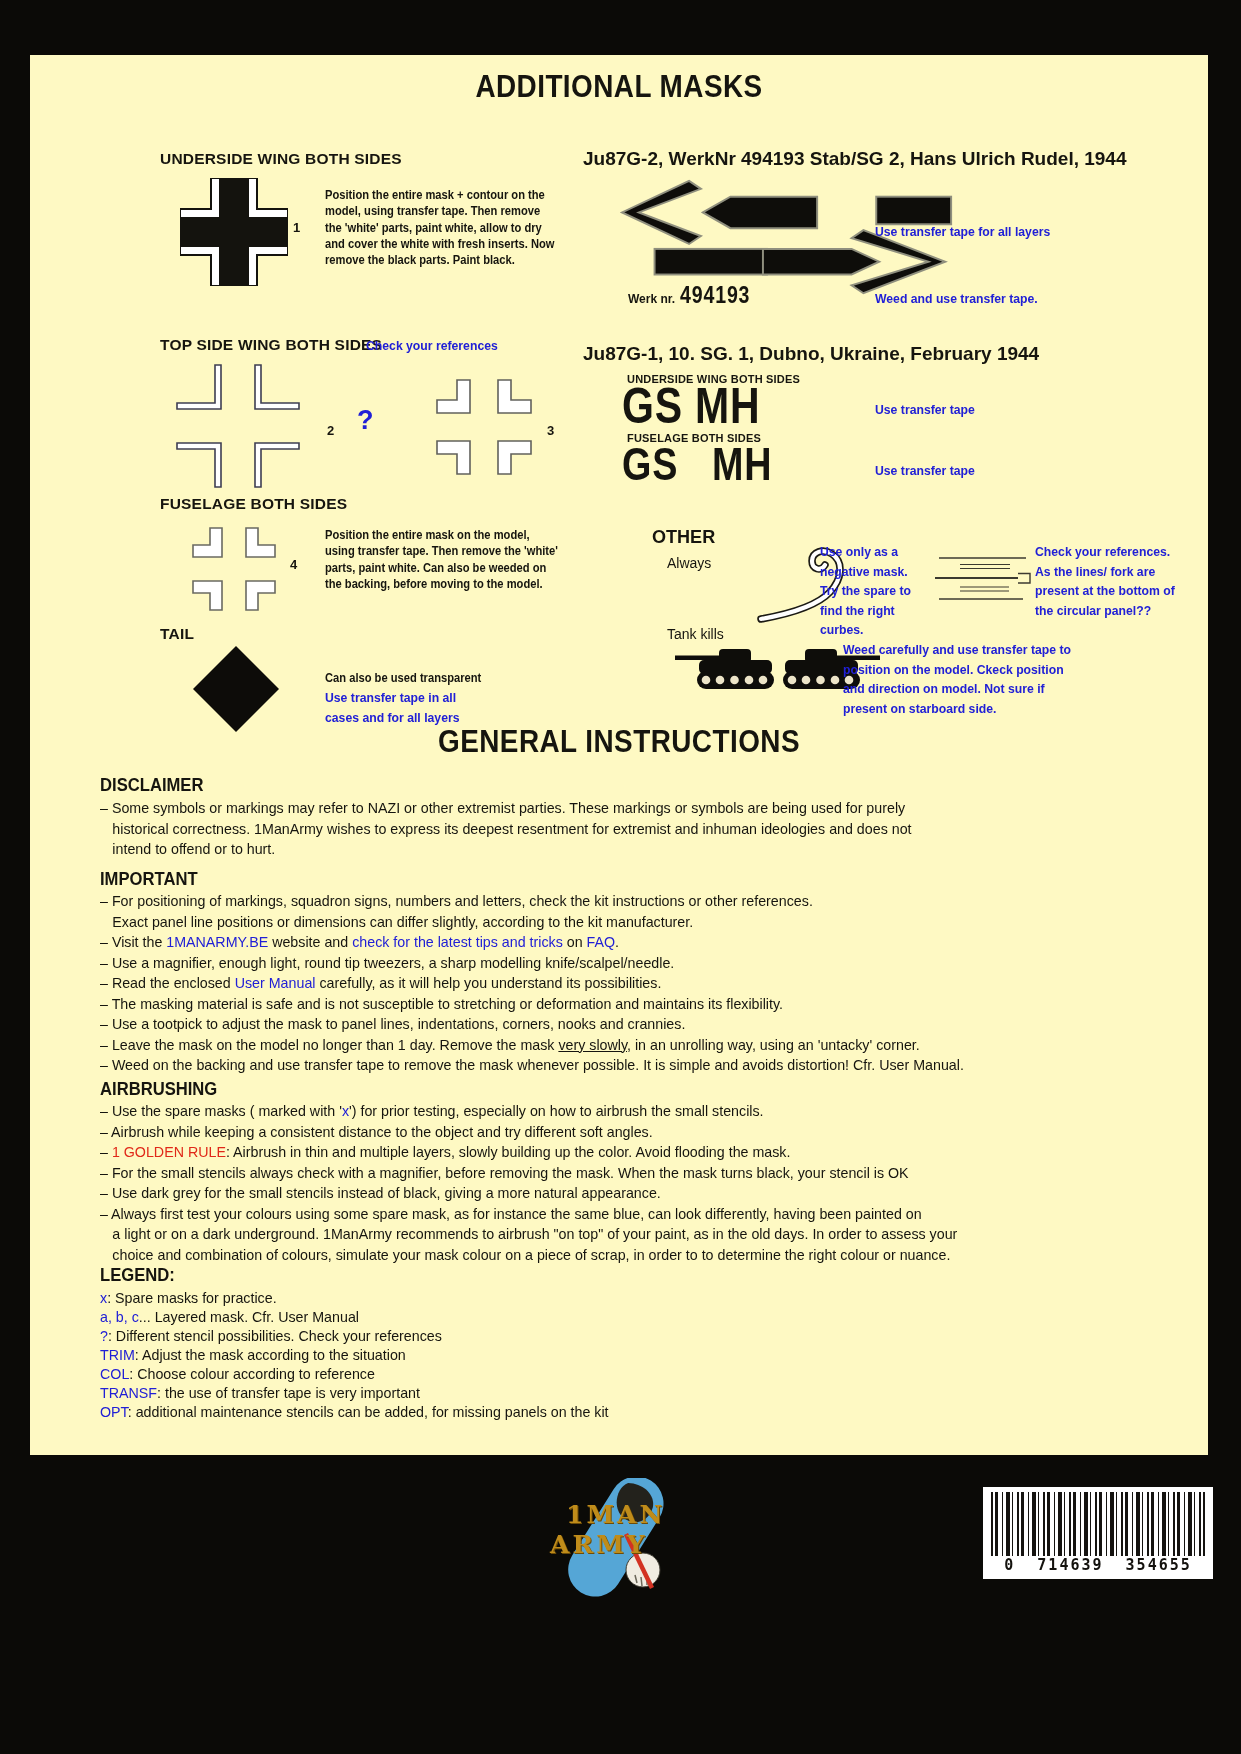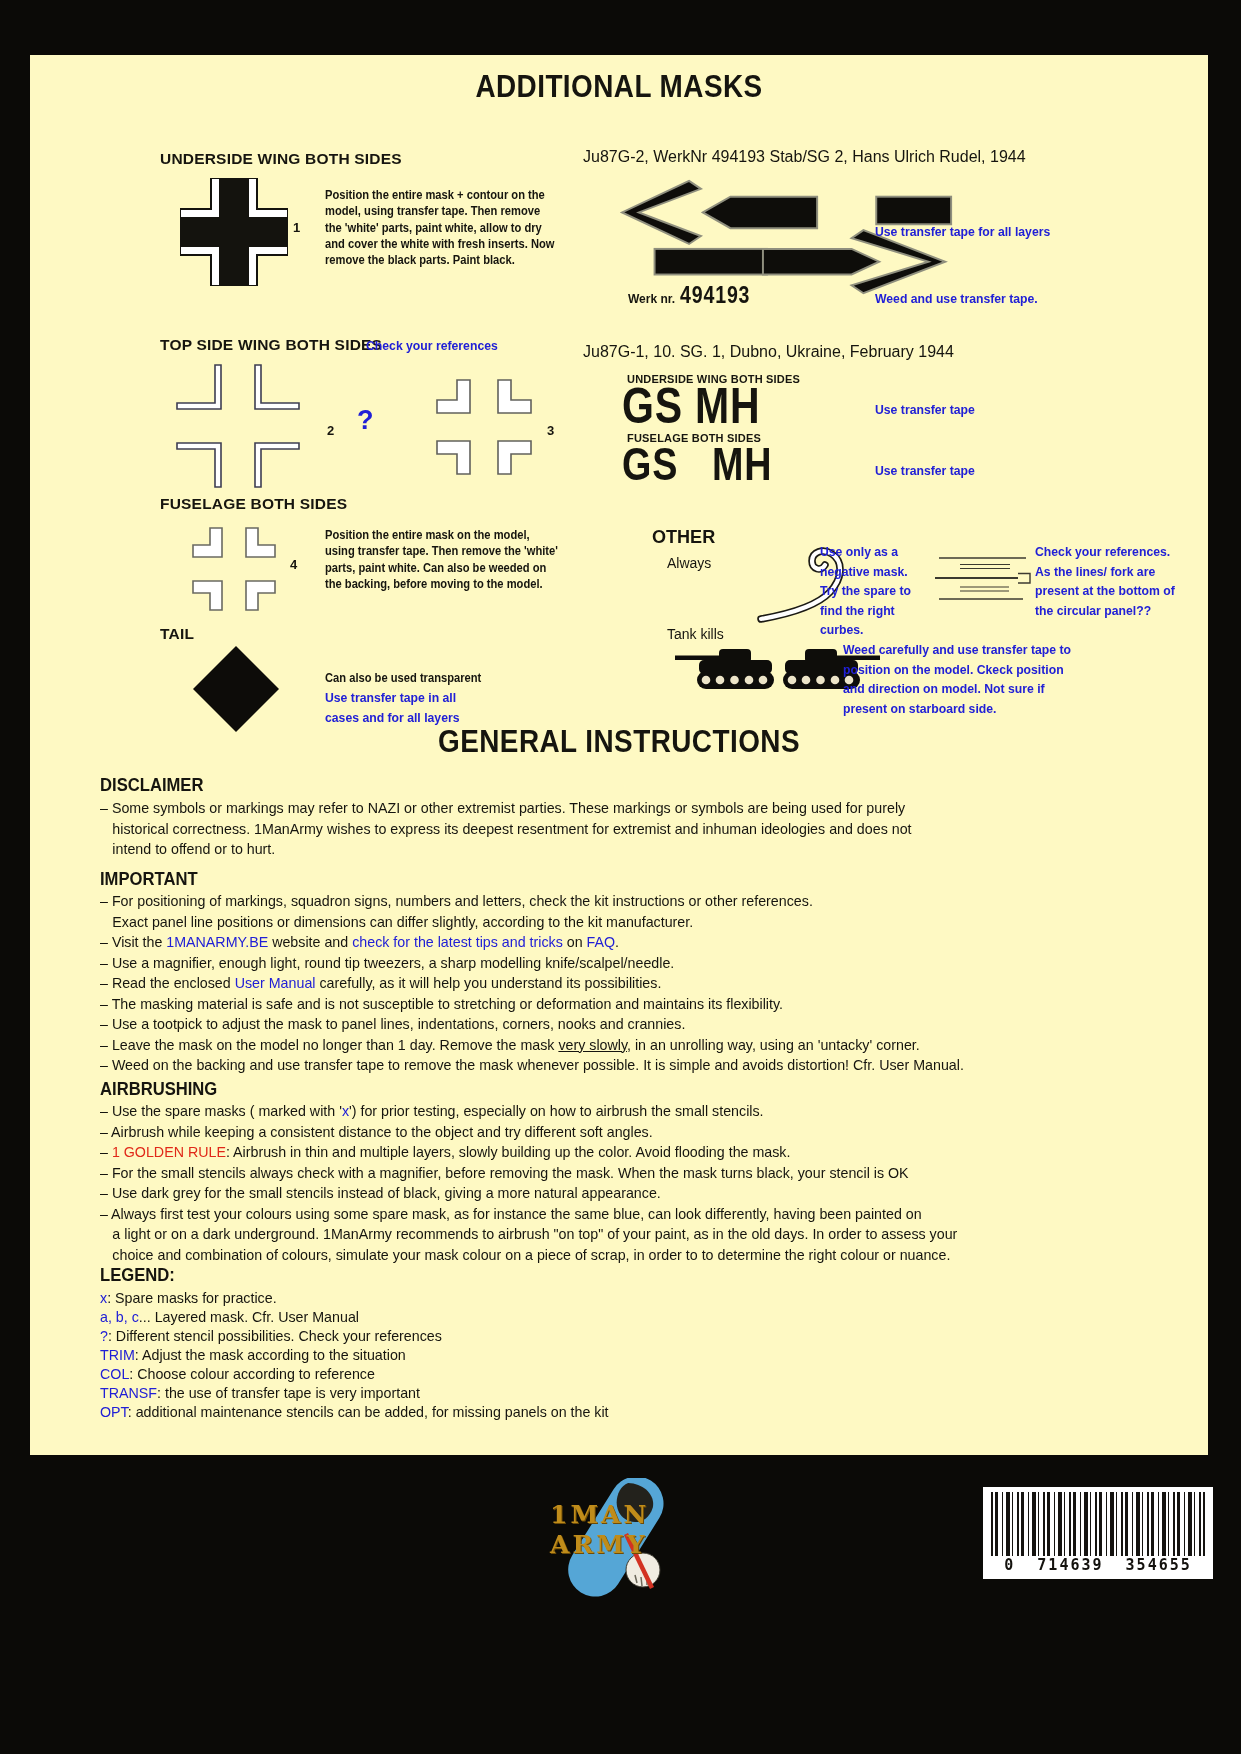--- a/index.html
+++ b/index.html
@@ -3,21 +3,21 @@
 <meta charset="utf-8">
 <style>
   *{margin:0;padding:0;box-sizing:border-box;}
   html,body{background:#000;}
   .canvas{position:relative;width:1241px;height:1754px;background:#0b0a07;overflow:hidden;
           font-family:"Liberation Sans","DejaVu Sans",sans-serif;color:#16150f;}
   .panel{position:absolute;left:30px;top:55px;width:1178px;height:1400px;background:#fef9c3;}
   .abs{position:absolute;}
   .big-title{left:0;width:100%;text-align:center;font-weight:700;font-size:31px;letter-spacing:.5px;transform:scaleX(.9);}
   .h1{font-weight:700;font-size:15.5px;letter-spacing:.2px;}
-  .h-right{font-weight:400;font-size:16px;}
+  .h-right{font-weight:700;font-size:19px;}
   .other-h{font-weight:700;font-size:19px;transform:scaleX(.95);transform-origin:0 0;}
   .num{font-weight:700;font-size:13px;}
   .lab{font-size:14px;}
   .wl{font-weight:700;font-size:12px;}
   .instr{font-weight:700;font-size:12px;line-height:1.36;transform:scaleX(.93);transform-origin:0 0;}
   .bnote{font-weight:700;font-size:13px;line-height:1.5;color:#2120d6;transform:scaleX(.94);transform-origin:0 0;}
   .nowrap{white-space:nowrap;}
   .small-label{font-weight:700;font-size:11px;letter-spacing:.2px;}
   .code{font-weight:700;white-space:pre;letter-spacing:1px;transform:scaleX(.82);transform-origin:0 0;line-height:1;}
   .code-lg{font-size:50px;}
@@ -222,21 +222,21 @@
   <div class="abs" style="left:540px;top:1478px;width:150px;height:125px">
     <svg class="abs" style="left:0;top:0" width="150" height="125" viewBox="0 0 150 125">
       <g transform="rotate(32 75 58)">
         <rect x="49" y="-8" width="54" height="132" rx="27" fill="#55a6d6"></rect>
         <path d="M58,6 C72,-2 88,2 92,14 C96,28 86,40 72,38 C58,36 50,16 58,6 Z" fill="#23221c"></path>
       </g>
       <circle cx="103" cy="92" r="17" fill="#f0ece1" stroke="#3a382e" stroke-width="1"></circle>
       <path d="M95,97 l2,8 M101,99 l1,9 M107,98 l0,9" stroke="#6b675a" stroke-width="1.5" fill="none"></path>
       <line x1="86" y1="56" x2="112" y2="110" stroke="#d23222" stroke-width="4.5"></line>
     </svg>
-    <div class="abs logo-txt" style="left:10px;top:22px">1MAN</div>
+    <div class="abs logo-txt" style="left:26px;top:22px">1MAN</div>
     <div class="abs logo-txt" style="left:10px;top:52px">ARMY</div>
   </div>
 
   <div class="abs barcode" style="left:983px;top:1487px;width:230px;height:92px">
     <div class="bars"></div>
     <div class="bc-digits">0  714639  354655</div>
   </div>
 </div>
 
 </body></html>

